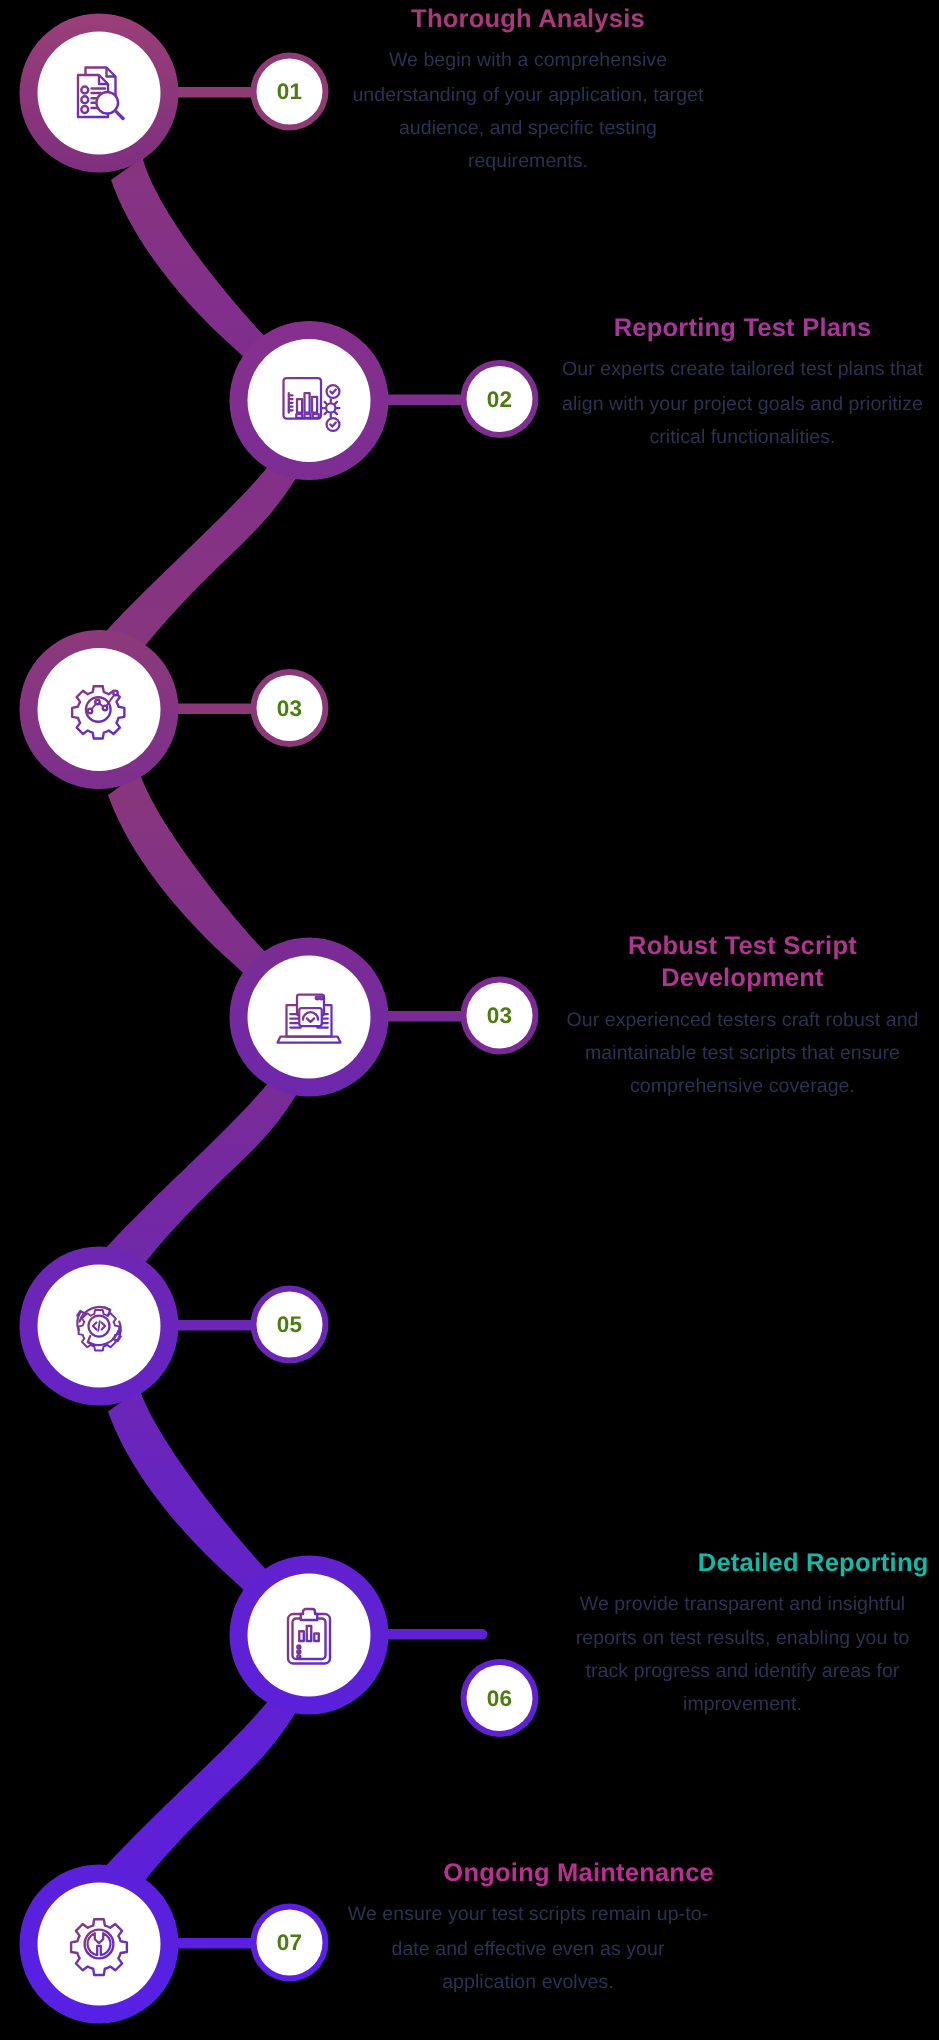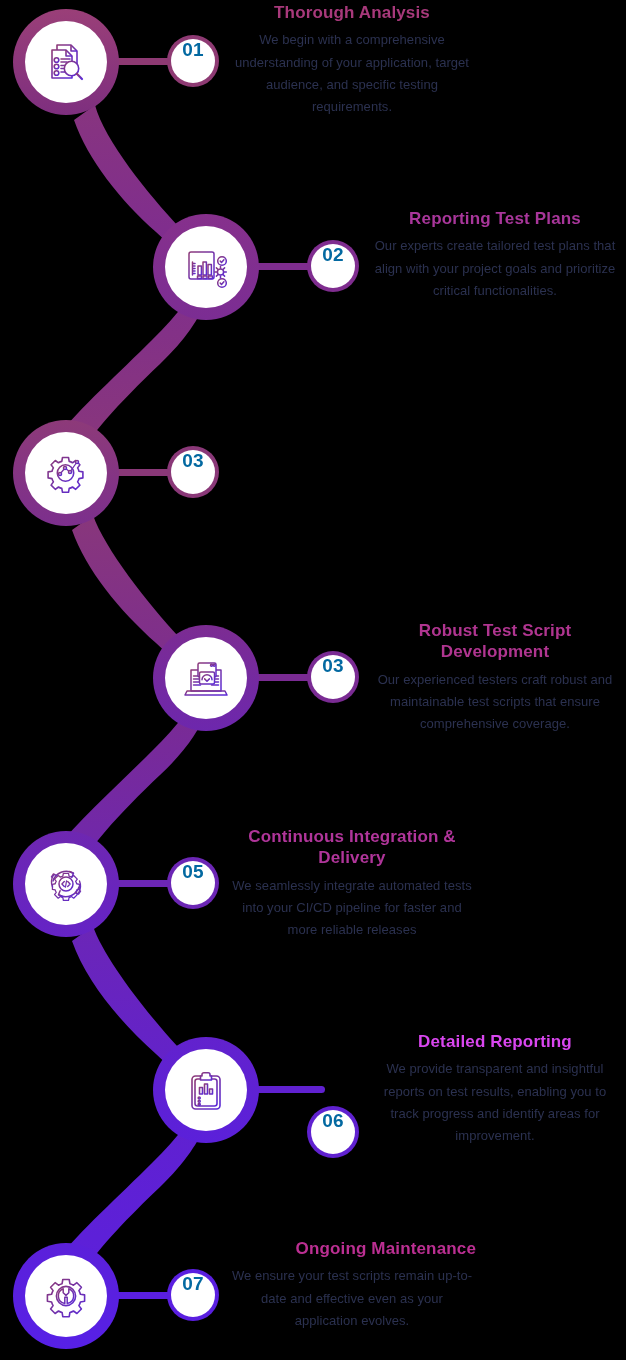--- a/index.html
+++ b/index.html
@@ -64,26 +64,26 @@
 
   
   .num-badge {
     position: absolute;
     z-index: 4;
     width: 44px;
     height: 44px;
     border-radius: 50%;
     background: #ffffff;
     display: flex;
-    align-items: flex-start;
+    align-items: center;
     justify-content: center;
-    font-size: 19px;
+    font-size: 15px;
     font-weight: bold;
     letter-spacing: 0.2px;
-    color: #0369a1;
+    color: #4d7c0f;
     font-family: "Liberation Sans", sans-serif;
   }
 
   
   .stub {
     position: absolute;
     z-index: 2;
     height: 7px;
     border-radius: 4px;
   }
@@ -382,24 +382,20 @@
           <path d="M11.5 28 a13.5 13.5 0 0 1 1 -12" stroke-width="1.4"></path>
           <path d="M10.5 18 l2 -3 3.2 1.6"></path>
         </g>
       </svg>
     </div>
   </div>
   <div class="stub" style="left:110px; top:880px; width:75px; background:#6c26b5;"></div>
   <div class="num-badge" style="left:171px; top:861px; box-shadow:0 0 0 4px #6c26b5;">
     <span>05</span>
   </div>
-  <div class="text-block" style="left:228px; top:826px; width:248px;">
-    <div class="step-title" style="color:#b0359a;">Continuous Integration &amp; Delivery</div>
-    <div class="step-desc">We seamlessly integrate automated tests into your CI/CD pipeline for faster and more reliable releases</div>
-  </div>
 
   <div class="step-node" style="left:153px; top:1037px;">
     <div class="ring" style="background:linear-gradient(180deg,#6222cd,#5b20da);"></div>
     <div class="disc">
       <svg width="50" height="50" viewBox="0 0 50 50">
         <defs>
             <linearGradient id="ic6" x1="0" y1="0" x2="1" y2="1">
               <stop offset="0" stop-color="#8d3a78"></stop>
               <stop offset="1" stop-color="#5a2ad8"></stop>
             </linearGradient>
@@ -419,21 +415,21 @@
           <path d="M21 39.4 h8"></path>
         </g>
       </svg>
     </div>
   </div>
   <div class="stub" style="left:250px; top:1086px; width:75px; background:#6021d0;"></div>
   <div class="num-badge" style="left:311px; top:1110px; box-shadow:0 0 0 4px #6021d0;">
     <span>06</span>
   </div>
   <div class="text-block" style="left:371px; top:1031px; width:248px;">
-    <div class="step-title" style="color:#d946ef;">Detailed Reporting</div>
+    <div class="step-title" style="color:#14b8a6;text-align:right;">Detailed Reporting</div>
     <div class="step-desc">We provide transparent and insightful reports on test results, enabling you to track progress and identify areas for improvement.</div>
   </div>
 
   <div class="step-node" style="left:13px; top:1243px;">
     <div class="ring" style="background:linear-gradient(180deg,#5b20da,#5720e6);"></div>
     <div class="disc">
       <svg width="50" height="50" viewBox="0 0 50 50">
         <defs>
             <linearGradient id="ic7" x1="0" y1="0" x2="1" y2="1">
               <stop offset="0" stop-color="#8d3a78"></stop>

